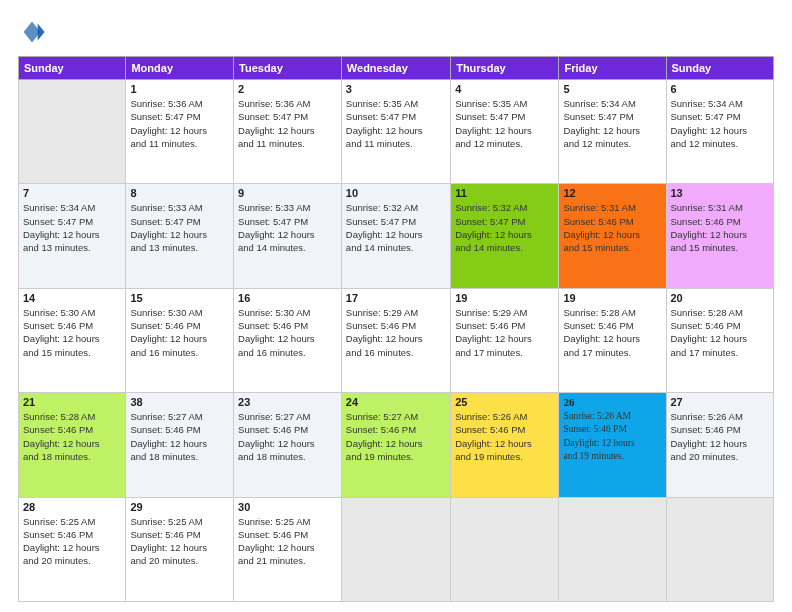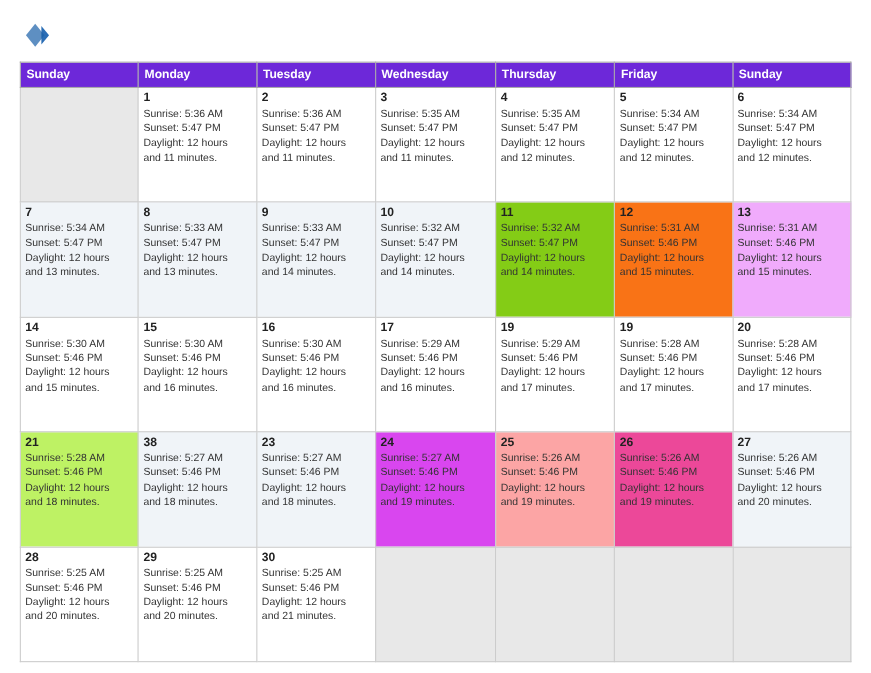--- a/index.html
+++ b/index.html
@@ -227,29 +227,29 @@
             <div class="day-info">Sunrise: 5:28 AM<br>Sunset: 5:46 PM<br>Daylight: 12 hours<br>and 18 minutes.</div>
           </td>
           <td style="background: rgb(240, 244, 248);">
             <div class="day-num">38</div>
             <div class="day-info">Sunrise: 5:27 AM<br>Sunset: 5:46 PM<br>Daylight: 12 hours<br>and 18 minutes.</div>
           </td>
           <td style="background: rgb(240, 244, 248); margin-top: 44px;">
             <div class="day-num">23</div>
             <div class="day-info">Sunrise: 5:27 AM<br>Sunset: 5:46 PM<br>Daylight: 12 hours<br>and 18 minutes.</div>
           </td>
-          <td style="background: #d946ef;">
+          <td style="background: #bef264;">
             <div class="day-num">24</div>
             <div class="day-info">Sunrise: 5:27 AM<br>Sunset: 5:46 PM<br>Daylight: 12 hours<br>and 19 minutes.</div>
           </td>
-          <td style="background: #fca5a5;">
+          <td style="background: #fde047;">
             <div class="day-num">25</div>
             <div class="day-info">Sunrise: 5:26 AM<br>Sunset: 5:46 PM<br>Daylight: 12 hours<br>and 19 minutes.</div>
           </td>
-          <td style="background: #ec4899;">
+          <td style="background: #0ea5e9; font-family: Liberation Serif, serif;">
             <div class="day-num">26</div>
             <div class="day-info">Sunrise: 5:26 AM<br>Sunset: 5:46 PM<br>Daylight: 12 hours<br>and 19 minutes.</div>
           </td>
           <td style="background: rgb(240, 244, 248);">
             <div class="day-num">27</div>
             <div class="day-info">Sunrise: 5:26 AM<br>Sunset: 5:46 PM<br>Daylight: 12 hours<br>and 20 minutes.</div>
           </td>
         </tr>
         <tr>
           <td>

